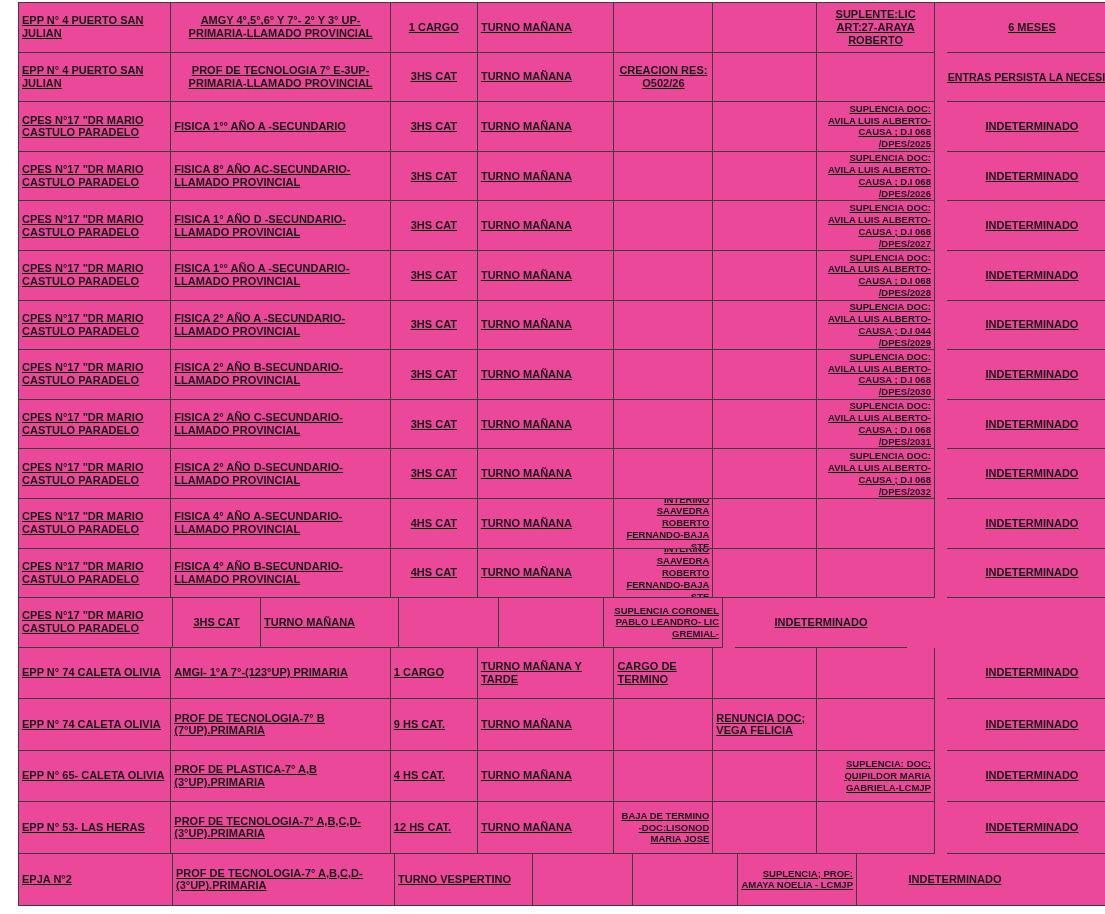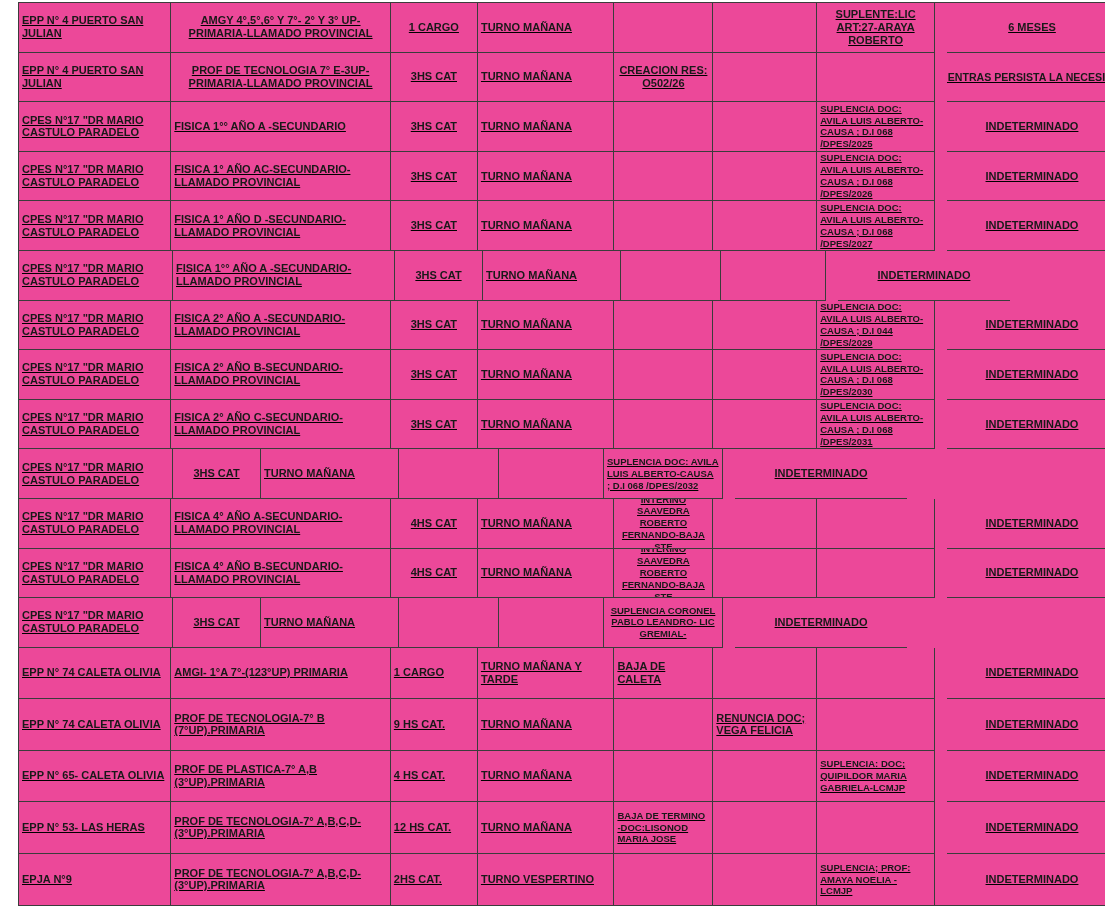--- a/index.html
+++ b/index.html
@@ -8,21 +8,21 @@
          border:1px solid #3c3c3c;background:#ec4899;text-decoration:underline;}
   .row{display:flex;box-sizing:border-box;height:49.6px;}
   .row:nth-child(n+14){height:51.5px;}
   .cell{box-sizing:border-box;border-right:1px solid #3c3c3c;border-bottom:1px solid #3c3c3c;
         display:flex;align-items:center;padding:1px 3px;overflow:hidden;
         font-size:11px;font-weight:bold;color:#191919;line-height:1.18;}
   .cell:last-child{border-right:none;margin-left:12px;}
   .row:last-child .cell{border-bottom:none;}
   .ac{justify-content:center;text-align:center;}
   .al{justify-content:flex-start;text-align:left;}
-  .sm{font-size:9.5px;line-height:1.25;}
+  .sm{font-size:9.5px;line-height:1.25;text-align:right;}
   .nw{white-space:nowrap;padding:1px 0;font-size:10.6px;}
   .c0{width:154px}.c1{width:222px}.c2{width:88px}.c3{width:138px}
   .c4{width:100px}.c5{width:105px}.c6{width:119px}.c7{width:172px}
 </style>
 </head>
 <body>
 
 <div class="table">
     <div class="row">
       <div class="cell c0 al">EPP N° 4 PUERTO SAN JULIAN</div>
@@ -49,21 +49,21 @@
       <div class="cell c1 al">FISICA 1°° AÑO A -SECUNDARIO</div>
       <div class="cell c2 ac">3HS CAT</div>
       <div class="cell c3 al">TURNO MAÑANA</div>
       <div class="cell c4 al"></div>
       <div class="cell c5 al"></div>
       <div class="cell c6 al sm">SUPLENCIA DOC: AVILA LUIS ALBERTO-CAUSA ; D.I 068 /DPES/2025</div>
       <div class="cell c7 ac">INDETERMINADO</div>
     </div>
     <div class="row">
       <div class="cell c0 al">CPES N°17 "DR MARIO CASTULO PARADELO</div>
-      <div class="cell c1 al">FISICA 1° AÑO AC-SECUNDARIO- LLAMADO PROVINCIAL</div>
+      <div class="cell c1 al">FISICA 8° AÑO AC-SECUNDARIO- LLAMADO PROVINCIAL</div>
       <div class="cell c2 ac">3HS CAT</div>
       <div class="cell c3 al">TURNO MAÑANA</div>
       <div class="cell c4 al"></div>
       <div class="cell c5 al"></div>
       <div class="cell c6 al sm">SUPLENCIA DOC: AVILA LUIS ALBERTO-CAUSA ; D.I 068 /DPES/2026</div>
       <div class="cell c7 ac">INDETERMINADO</div>
     </div>
     <div class="row">
       <div class="cell c0 al">CPES N°17 "DR MARIO CASTULO PARADELO</div>
       <div class="cell c1 al">FISICA 1° AÑO D -SECUNDARIO- LLAMADO PROVINCIAL</div>
@@ -74,20 +74,21 @@
       <div class="cell c6 al sm">SUPLENCIA DOC: AVILA LUIS ALBERTO-CAUSA ; D.I 068 /DPES/2027</div>
       <div class="cell c7 ac">INDETERMINADO</div>
     </div>
     <div class="row">
       <div class="cell c0 al">CPES N°17 "DR MARIO CASTULO PARADELO</div>
       <div class="cell c1 al">FISICA 1°° AÑO A -SECUNDARIO-LLAMADO PROVINCIAL</div>
       <div class="cell c2 ac">3HS CAT</div>
       <div class="cell c3 al">TURNO MAÑANA</div>
       <div class="cell c4 al"></div>
       <div class="cell c5 al"></div>
+      <div class="cell c6 al sm">SUPLENCIA DOC: AVILA LUIS ALBERTO-CAUSA ; D.I 068 /DPES/2028</div>
       <div class="cell c7 ac">INDETERMINADO</div>
     </div>
     <div class="row">
       <div class="cell c0 al">CPES N°17 "DR MARIO CASTULO PARADELO</div>
       <div class="cell c1 al">FISICA 2° AÑO A -SECUNDARIO-LLAMADO PROVINCIAL</div>
       <div class="cell c2 ac">3HS CAT</div>
       <div class="cell c3 al">TURNO MAÑANA</div>
       <div class="cell c4 al"></div>
       <div class="cell c5 al"></div>
       <div class="cell c6 al sm">SUPLENCIA DOC: AVILA LUIS ALBERTO-CAUSA ; D.I 044 /DPES/2029</div>
@@ -108,20 +109,21 @@
       <div class="cell c1 al">FISICA 2° AÑO C-SECUNDARIO-LLAMADO PROVINCIAL</div>
       <div class="cell c2 ac">3HS CAT</div>
       <div class="cell c3 al">TURNO MAÑANA</div>
       <div class="cell c4 al"></div>
       <div class="cell c5 al"></div>
       <div class="cell c6 al sm">SUPLENCIA DOC: AVILA LUIS ALBERTO-CAUSA ; D.I 068 /DPES/2031</div>
       <div class="cell c7 ac">INDETERMINADO</div>
     </div>
     <div class="row">
       <div class="cell c0 al">CPES N°17 "DR MARIO CASTULO PARADELO</div>
+      <div class="cell c1 al">FISICA 2° AÑO D-SECUNDARIO-LLAMADO PROVINCIAL</div>
       <div class="cell c2 ac">3HS CAT</div>
       <div class="cell c3 al">TURNO MAÑANA</div>
       <div class="cell c4 al"></div>
       <div class="cell c5 al"></div>
       <div class="cell c6 al sm">SUPLENCIA DOC: AVILA LUIS ALBERTO-CAUSA ; D.I 068 /DPES/2032</div>
       <div class="cell c7 ac">INDETERMINADO</div>
     </div>
     <div class="row">
       <div class="cell c0 al">CPES N°17 "DR MARIO CASTULO PARADELO</div>
       <div class="cell c1 al">FISICA 4° AÑO A-SECUNDARIO-LLAMADO PROVINCIAL</div>
@@ -149,21 +151,21 @@
       <div class="cell c4 al"></div>
       <div class="cell c5 al"></div>
       <div class="cell c6 ac sm">SUPLENCIA CORONEL PABLO LEANDRO- LIC GREMIAL-</div>
       <div class="cell c7 ac">INDETERMINADO</div>
     </div>
     <div class="row">
       <div class="cell c0 al">EPP N° 74 CALETA OLIVIA</div>
       <div class="cell c1 al">AMGI- 1°A 7°-(123°UP) PRIMARIA</div>
       <div class="cell c2 al">1 CARGO</div>
       <div class="cell c3 al">TURNO MAÑANA Y TARDE</div>
-      <div class="cell c4 al">BAJA DE CALETA</div>
+      <div class="cell c4 al">CARGO DE TERMINO</div>
       <div class="cell c5 al"></div>
       <div class="cell c6 al"></div>
       <div class="cell c7 ac">INDETERMINADO</div>
     </div>
     <div class="row">
       <div class="cell c0 al">EPP N° 74 CALETA OLIVIA</div>
       <div class="cell c1 al">PROF DE TECNOLOGIA-7° B (7°UP).PRIMARIA</div>
       <div class="cell c2 al">9 HS CAT.</div>
       <div class="cell c3 al">TURNO MAÑANA</div>
       <div class="cell c4 al"></div>
@@ -185,22 +187,21 @@
       <div class="cell c0 al">EPP N° 53- LAS HERAS</div>
       <div class="cell c1 al">PROF DE TECNOLOGIA-7° A,B,C,D-(3°UP).PRIMARIA</div>
       <div class="cell c2 al">12 HS CAT.</div>
       <div class="cell c3 al">TURNO MAÑANA</div>
       <div class="cell c4 al sm">BAJA DE TERMINO -DOC:LISONOD MARIA JOSE</div>
       <div class="cell c5 al"></div>
       <div class="cell c6 al"></div>
       <div class="cell c7 ac">INDETERMINADO</div>
     </div>
     <div class="row">
-      <div class="cell c0 al">EPJA N°9</div>
+      <div class="cell c0 al">EPJA N°2</div>
       <div class="cell c1 al">PROF DE TECNOLOGIA-7° A,B,C,D-(3°UP).PRIMARIA</div>
-      <div class="cell c2 al">2HS CAT.</div>
       <div class="cell c3 al">TURNO VESPERTINO</div>
       <div class="cell c4 al"></div>
       <div class="cell c5 al"></div>
       <div class="cell c6 al sm">SUPLENCIA; PROF: AMAYA NOELIA - LCMJP</div>
       <div class="cell c7 ac">INDETERMINADO</div>
     </div>
   </div>
 
 </body></html>

